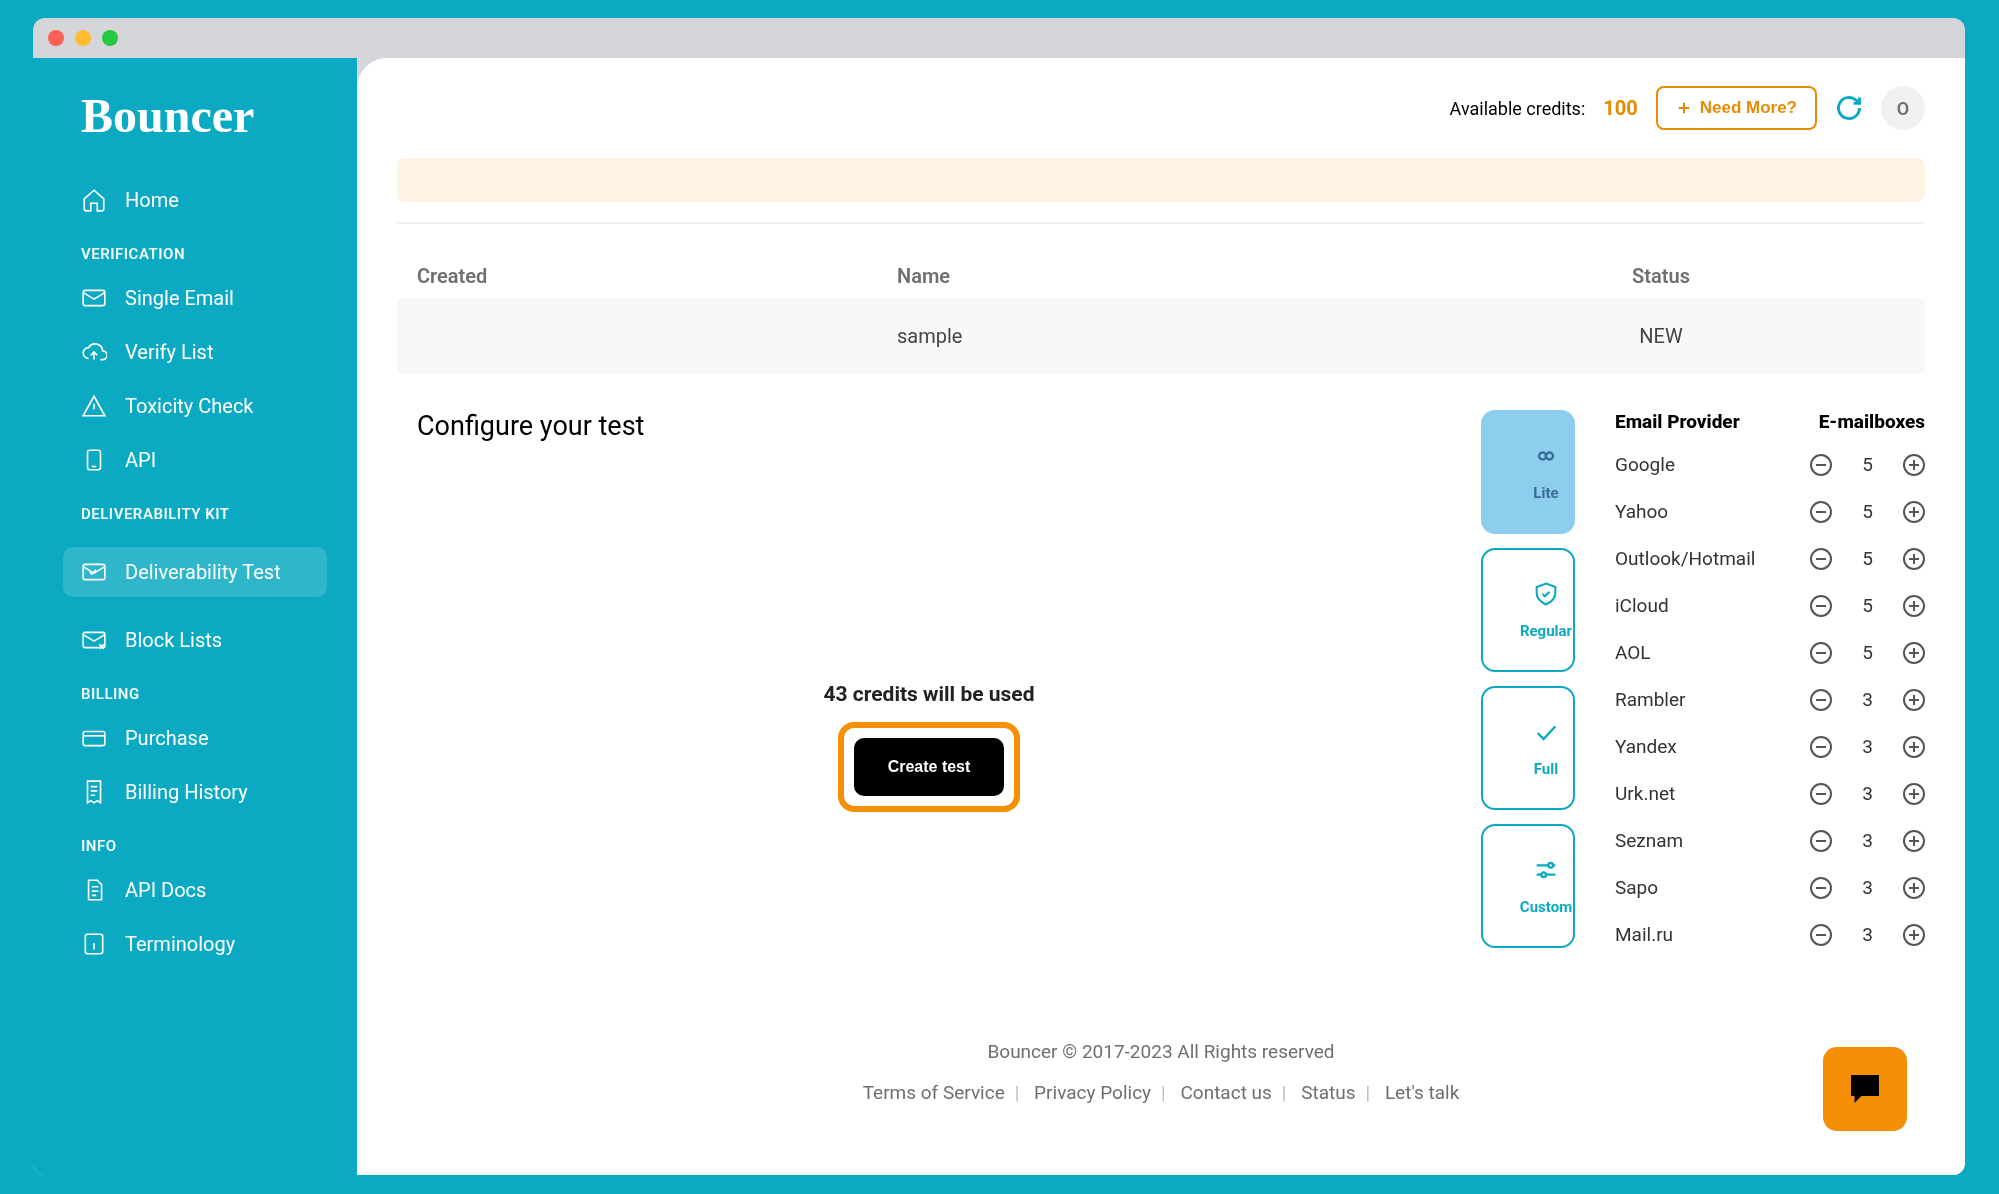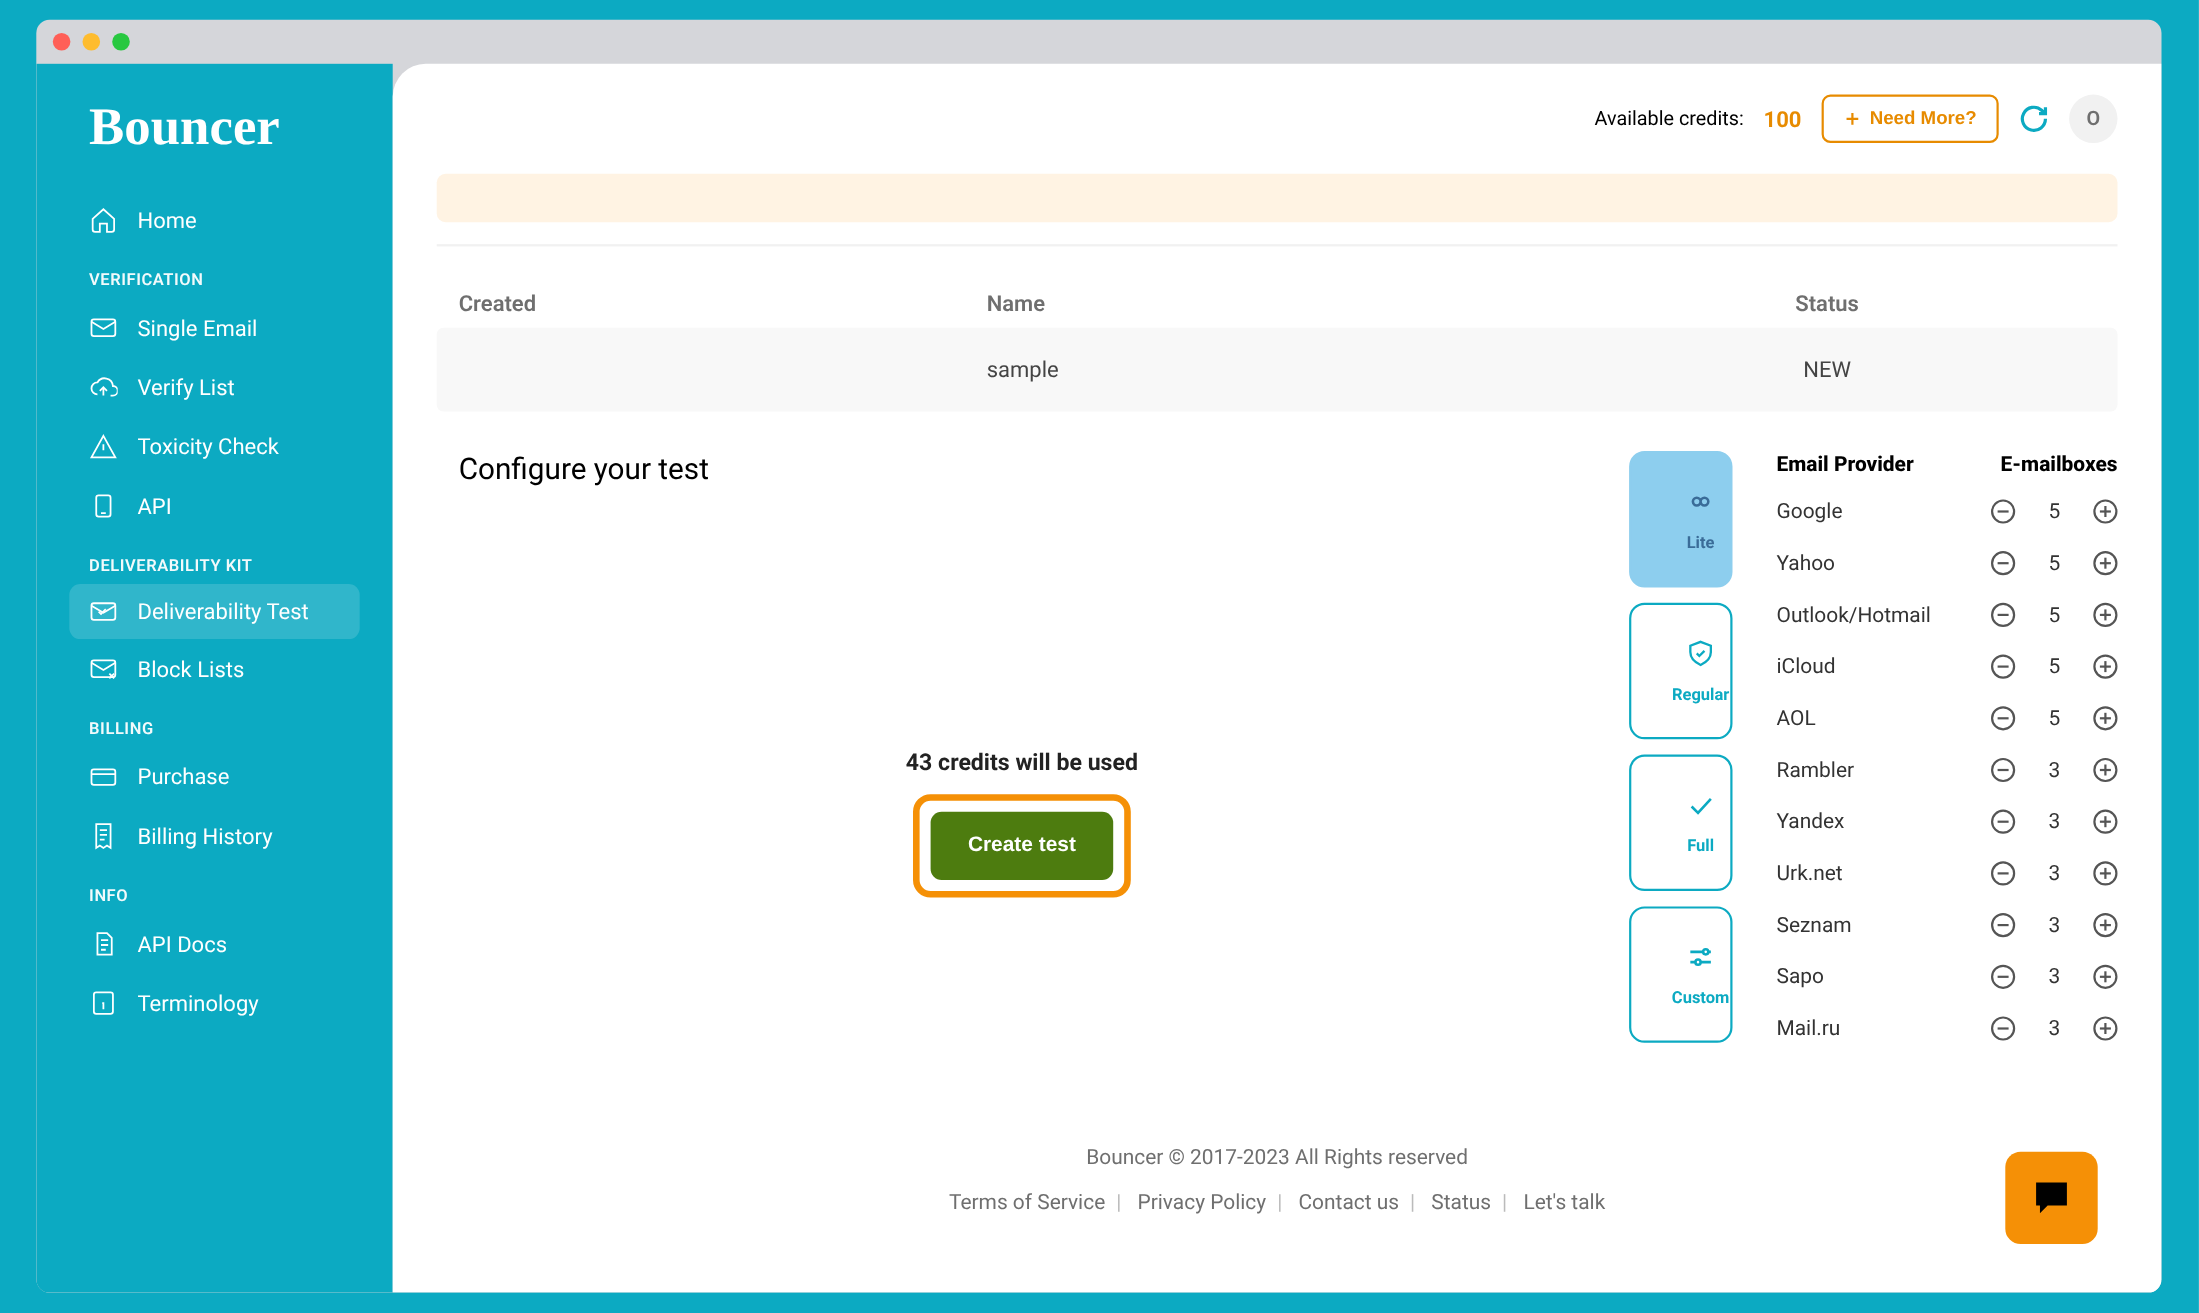--- a/index.html
+++ b/index.html
@@ -7,21 +7,21 @@
 .frame{position:absolute;left:33px;top:18px;width:1932px;height:1157px;background:#d5d6da;border-radius:12px;overflow:hidden;}
 .titlebar{height:40px;display:flex;align-items:center;padding-left:15px;gap:11px;}
 .dot{width:16px;height:16px;border-radius:50%;}
 .dot.r{background:#ff5f57;}
 .dot.y{background:#febc2e;}
 .dot.g{background:#28c840;}
 .app{display:flex;height:1117px;}
 .sidebar{width:324px;background:#0caac2;color:#fff;padding:30px 20px;flex-shrink:0;}
 .logo{font-family:'Brush Script MT',cursive;font-size:48px;font-weight:bold;padding:0 28px 30px;}
 .nav-item{display:flex;align-items:center;gap:18px;padding:14px 28px;border-radius:10px;cursor:pointer;font-size:20px;}
-.nav-item.active{background:rgba(255,255,255,0.15);padding:12px 18px;margin:0 10px;}
+.nav-item.active{background:rgba(255,255,255,0.15);padding:12px 18px;margin:16px 10px;}
 .nav-section{font-size:15px;font-weight:600;letter-spacing:.5px;padding:18px 28px 8px;opacity:.95;}
 .nav-icon{width:26px;height:26px;flex-shrink:0;}
 .content{flex:1;background:#fff;border-radius:30px 0 0 0;overflow-y:auto;scrollbar-width:none;}
 .content::-webkit-scrollbar{display:none;}
 .topbar{display:flex;align-items:center;justify-content:flex-end;gap:18px;padding:28px 40px;font-size:18px;}
 .credits-amt{color:#e78b00;font-weight:700;font-size:20px;}
 .need-more{border:2px solid #e78b00;color:#e78b00;border-radius:8px;padding:10px 18px;font-weight:700;background:#fff;display:flex;align-items:center;gap:8px;cursor:pointer;font-size:17px;}
 .reload{color:#0caac2;cursor:pointer;}
 .avatar{width:44px;height:44px;background:#f1f1f1;border-radius:50%;display:flex;align-items:center;justify-content:center;color:#6f6f6f;font-weight:600;cursor:pointer;}
 .notice{margin:0 40px 20px;background:#fff3e3;height:44px;border-radius:8px;}
@@ -31,21 +31,21 @@
 .th-row{display:flex;padding:10px 20px;color:#6f6f6f;font-size:20px;font-weight:600;}
 .td-row{display:flex;padding:26px 20px;background:#f8f8f8;border-radius:6px;font-size:20px;color:#444;margin-bottom:36px;}
 .col-created{width:480px;}
 .col-name{width:520px;}
 .col-status{flex:1;text-align:center;}
 .config-area{display:flex;gap:40px;align-items:flex-start;}
 .config-left{flex:1.3;padding-left:20px;}
 .config-left h2{font-size:27px;font-weight:400;margin-bottom:240px;}
 .cu{text-align:center;font-size:21px;font-weight:700;color:#222;margin-bottom:16px;}
 .highlight{border:6px solid #f59006;border-radius:16px;padding:10px;display:inline-block;}
-.create-btn{background:#4d7c0f;color:#fff;border:none;padding:20px 34px;border-radius:10px;font-size:19px;font-weight:700;cursor:pointer;}
+.create-btn{background:#000000;color:#fff;border:none;padding:20px 34px;border-radius:10px;font-size:16px;font-weight:700;cursor:pointer;}
 .tiers{display:flex;flex-direction:column;gap:14px;}
 .tier{width:94px;height:124px;border:2px solid #0caac2;border-radius:14px;display:flex;flex-direction:column;align-items:center;justify-content:center;gap:14px;color:#0caac2;font-size:15px;font-weight:700;cursor:pointer;padding-left:36px;}
 .tier.sel{background:#8dceee;border-color:#8dceee;color:#3a6c98;}
 .providers{min-width:310px;}
 .prov-head{display:flex;justify-content:space-between;font-weight:800;font-size:19px;margin-bottom:20px;}
 .prov-row{display:flex;align-items:center;justify-content:space-between;margin-bottom:24px;font-size:19px;color:#333;}
 .controls{display:flex;align-items:center;gap:30px;}
 .circ{width:22px;height:22px;border:2px solid #555;border-radius:50%;display:flex;align-items:center;justify-content:center;cursor:pointer;flex-shrink:0;}
 .circ::before{content:"";width:10px;height:2px;background:#555;}
 .circ.plus::after{content:"";width:2px;height:10px;background:#555;position:absolute;}

